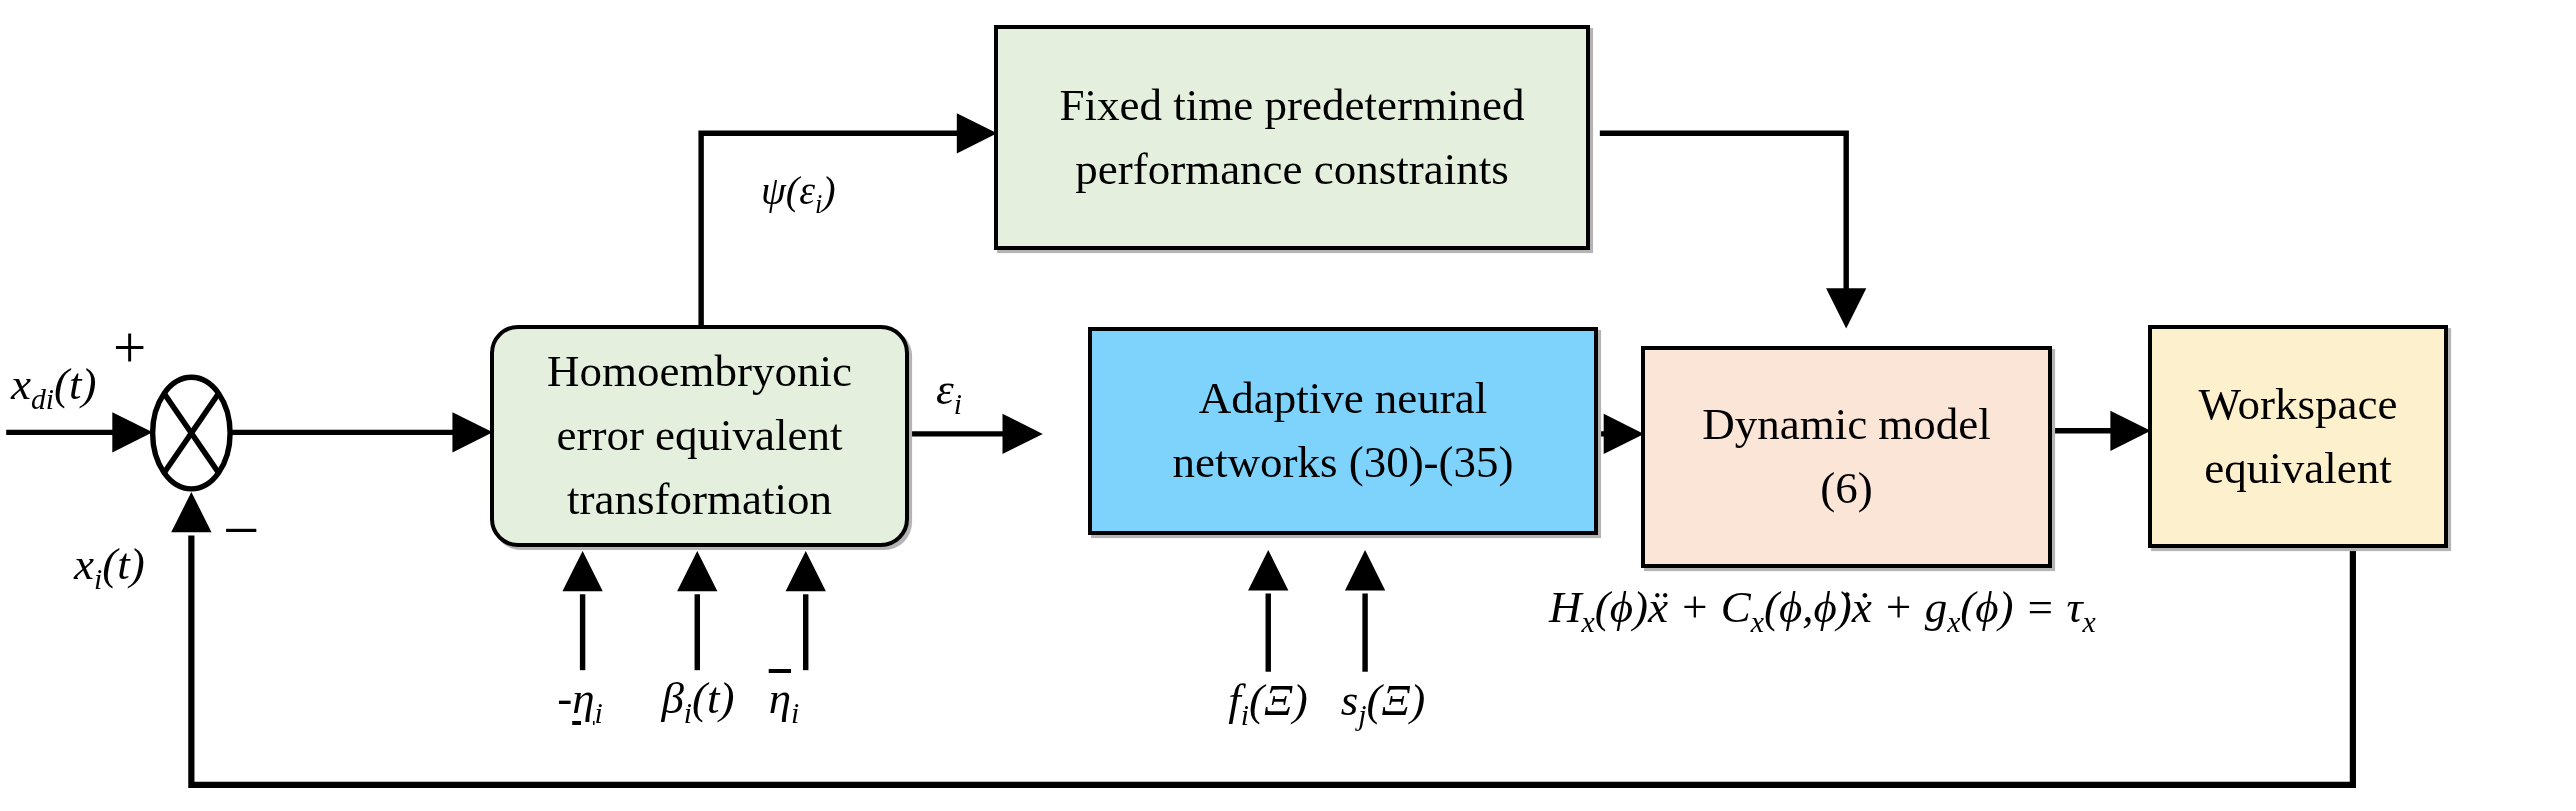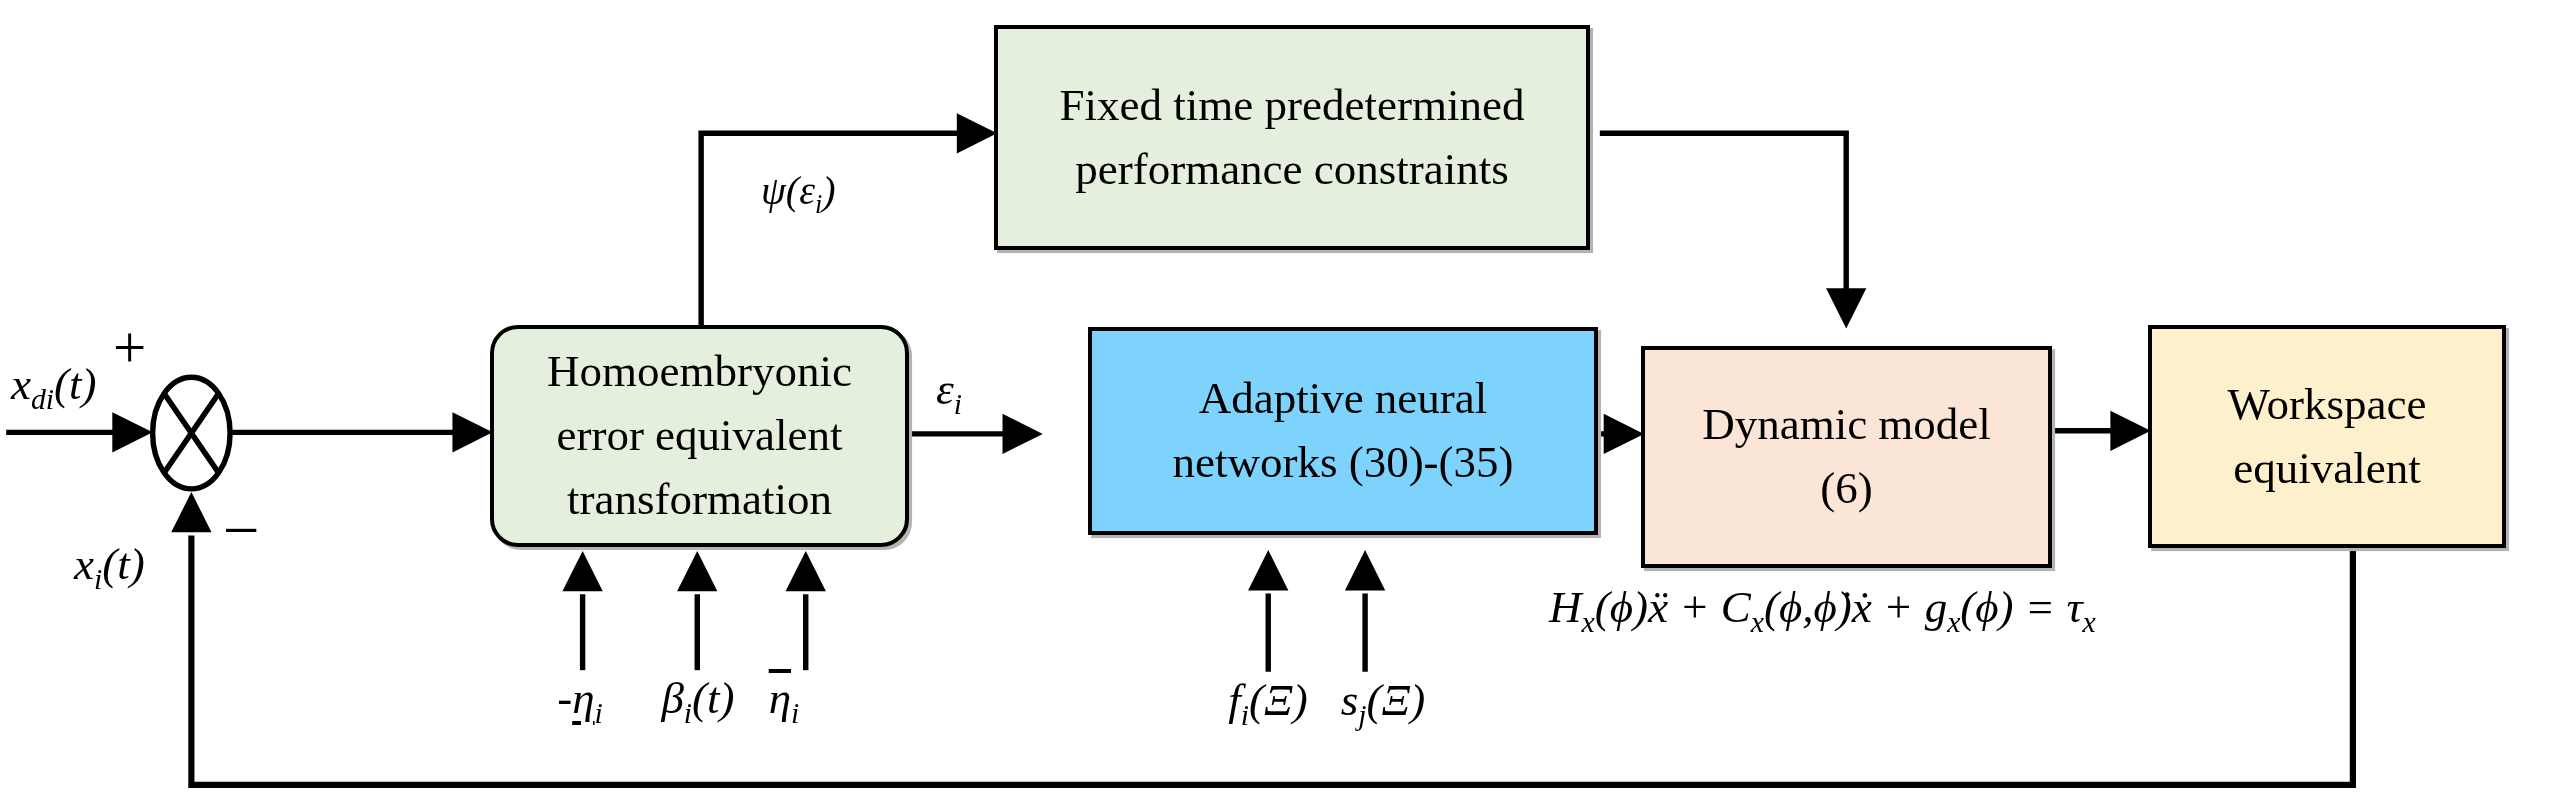--- a/index.html
+++ b/index.html
@@ -12,21 +12,21 @@
   .block {
     position:absolute; box-sizing:border-box; border:4.6px solid #000;
     display:flex; flex-direction:column; align-items:center; justify-content:center;
     text-align:center; font-size:45px; line-height:1.42; white-space:nowrap;
     box-shadow:3.1px 3.1px 0 #b4b4b4;
   }
   .blk-constraints   { left:994px; top:25px;  width:596px; height:225px; background:#e4efdd; }
   .blk-transformation{ left:490px;  top:325px; width:419px; height:222px; background:#e4efdd;border-radius:28px; }
   .blk-neural        { left:1040px; top:327px; width:510px; height:208px; background:#7dd3fc;margin-left:48px; }
   .blk-dynamic       { left:1641px; top:325px; width:411px; height:222px; background:#fbe5d6;margin-top:21px; }
-  .blk-workspace     { left:2148px; top:325px; width:358px; height:223px; background:#fdf0cd; }
+  .blk-workspace     { left:2148px; top:325px; width:300px; height:223px; background:#fdf0cd; }
   .lbl { position:absolute; font-style:italic; font-size:45px; white-space:nowrap; }
   .lbl sub { font-size:0.66em; }
   .ctr { transform:translateX(-50%); }
   .sign { position:absolute; font-style:normal; font-weight:400; }
   .sign-plus  { left:113px; top:313px; font-size:59px; }
   .sign-minus { left:223px; top:493px; font-size:65px; }
   .lbl-input    { left:11px;  top:358px; }
   .lbl-feedback { left:74px;  top:538px; }
   .lbl-psi      { left:761px; top:167px; font-size:40px; }
   .lbl-epsilon  { left:936px; top:363px; }

